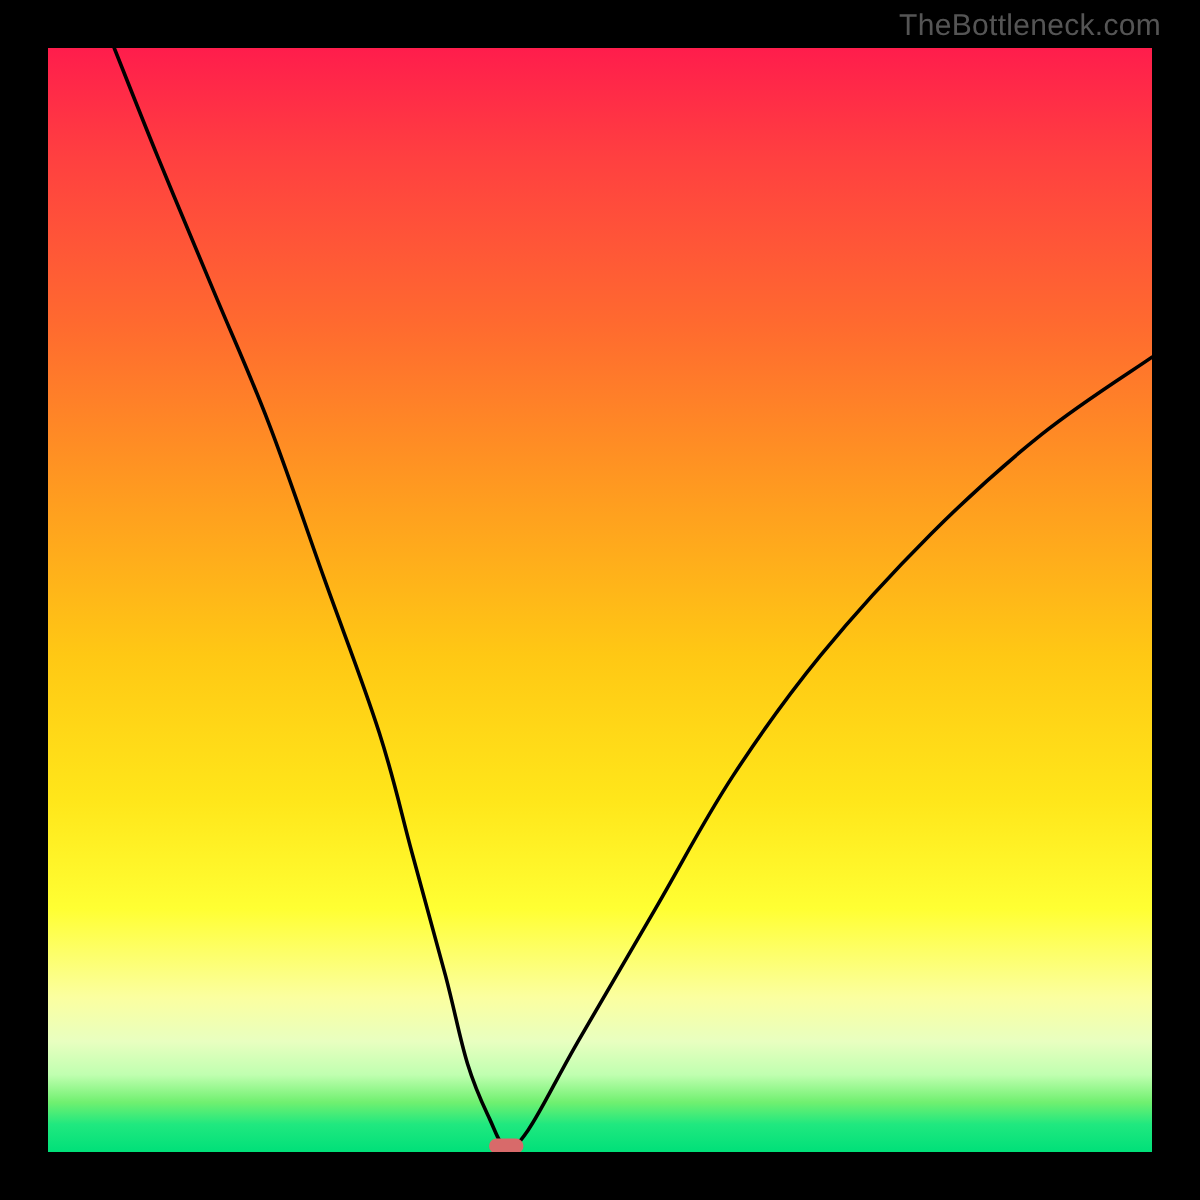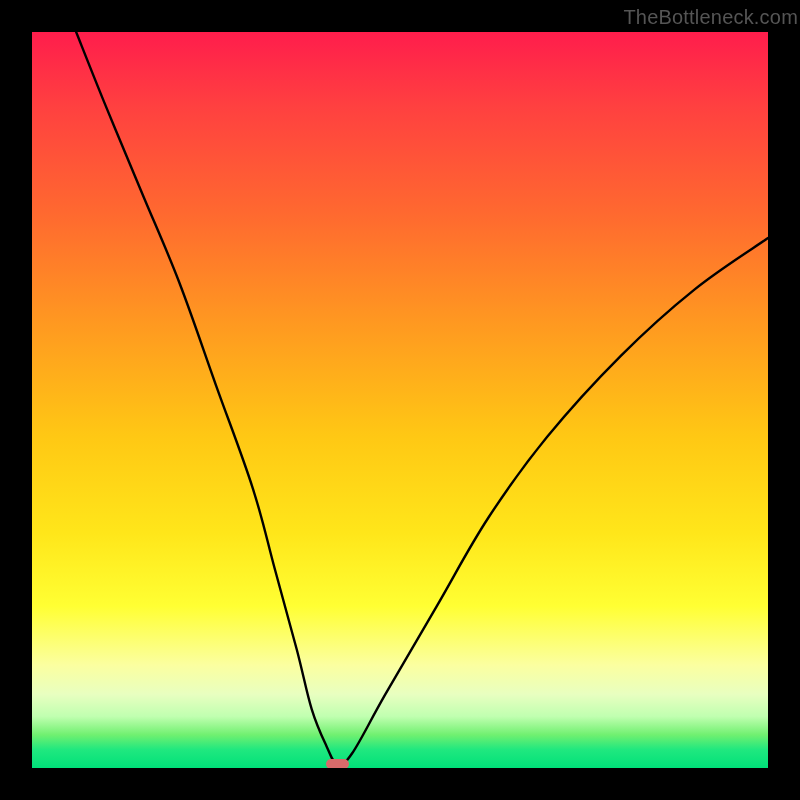--- a/index.html
+++ b/index.html
@@ -58,21 +58,21 @@
     pointer-events: none;
   }
   .marker {
     position: absolute;
     background: #d86a6a;
     border-radius: 6px;
   }
   .watermark {
     position: absolute;
     top: 6px;
-    right: 2px;
+    right: 26px;
     color: #555;
     font-size: 20px;
     font-weight: 500;
     letter-spacing: 0.2px;
     pointer-events: none;
   }
 </style>
 </head>
 <body>
 

